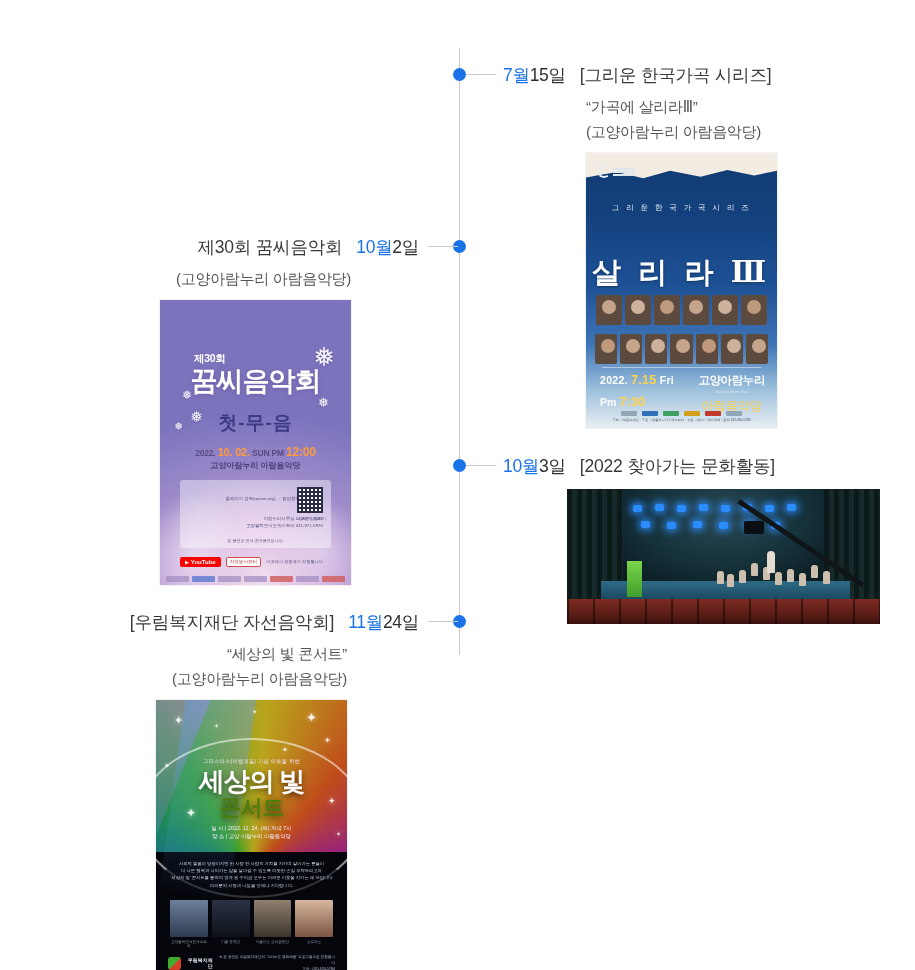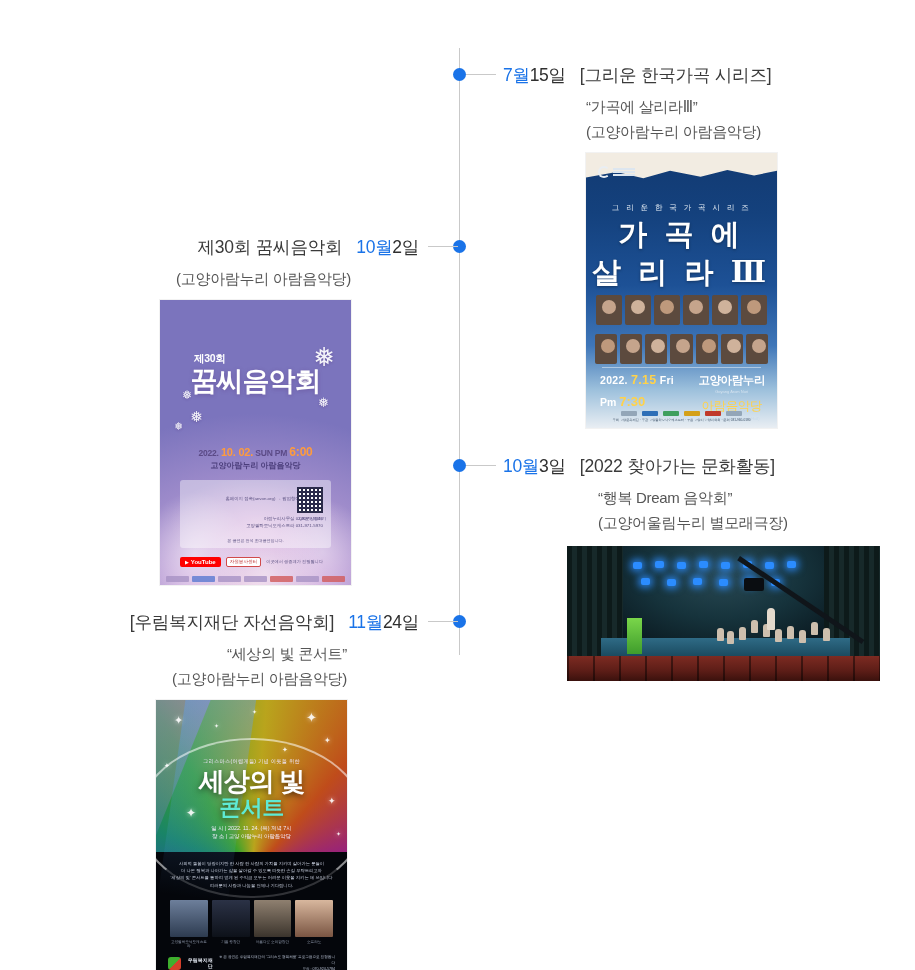--- a/index.html
+++ b/index.html
@@ -320,21 +320,21 @@
     font-size:5.2px; color:#f2e7ff; letter-spacing:.3px;
   }
   .pl-t1 {
     position:absolute; top:64px; left:0; right:0; text-align:center;
     color:#ffffff; font-size:26px; font-weight:700; letter-spacing:-1px;
     text-shadow:0 2px 6px rgba(0,0,0,.6);
     font-family:"Liberation Serif","DejaVu Serif",serif;
   }
   .pl-t2 {
     position:absolute; top:93px; left:0; right:0; text-align:center;
-    color:#5eead4; font-size:22px; font-weight:700; letter-spacing:-.5px;
+    color:#4d7c0f; font-size:22px; font-weight:700; letter-spacing:-.5px;
     text-shadow:0 2px 6px rgba(0,0,0,.6);
     font-family:"Liberation Serif","DejaVu Serif",serif;
   }
   .pl-meta {
     position:absolute; top:124px; left:0; right:0; text-align:center;
     font-size:5.4px; line-height:8px; color:#f4eeff;
   }
   .pl-body {
     position:absolute; top:160px; left:14px; right:14px;
     text-align:center; font-size:4.3px; line-height:7.2px; color:#cfd6e6;
@@ -396,21 +396,20 @@
         <div class="pg-paper"></div>
         <div class="pg-logo">
           <span class="ring"></span>
           <span class="lines">
               <i></i>
               <i></i>
               <i></i>
             </span>
         </div>
         <div class="pg-series">그 리 운  한 국 가 곡  시 리 즈</div>
-        <div class="pg-t1">가 곡 에</div>
         <div class="pg-t2">살 리 라 Ⅲ</div>
 
         <div class="pg-faces">
           <div class="pg-row">
             <div class="pg-face"></div>
               <div class="pg-face f2"></div>
               <div class="pg-face f3"></div>
             <div class="pg-face"></div>
               <div class="pg-face f2"></div>
               <div class="pg-face f3"></div>
@@ -472,26 +471,27 @@
 
         <span class="pk-butterfly pk-b1">❅</span>
         <span class="pk-butterfly pk-b2">❅</span>
         <span class="pk-butterfly pk-b3">❅</span>
         <span class="pk-butterfly pk-b4">❅</span>
         <span class="pk-butterfly pk-b5">❅</span>
         <span class="pk-butterfly pk-b6">❅</span>
 
         <div class="pk-30">제30회</div>
         <div class="pk-title">꿈씨음악회</div>
+        <div class="pk-sub">첫-무-음</div>
         <div class="pk-when">
           <span>2022.</span>
           <span class="dt">10. 02.</span>
           <span>SUN</span>
           <span>PM</span>
-          <span class="tm">6:00</span>
+          <span class="tm">12:00</span>
         </div>
         <div class="pk-place">고양아람누리 아람음악당</div>
 
         <div class="pk-box">
           <h5>관람신청</h5>
           <p>홈페이지 접속(aevon.org) → 팝업창에서 신청하기</p>
           <h5>공연문의</h5>
           <p style="margin-bottom:0">아람누리사무실 02-3279-5140</p>
           <p>고양필하모닉오케스트라 031-971-5970</p>
           <div class="pk-qr"></div>
@@ -518,24 +518,20 @@
             <span class="r"></span>
         </div>
       </div>
     </div>
   </div>
 
   <div class="entry entry-right" style="left:503px; top:454px;">
     <div class="row-head">
       <div class="date"><span class="mon">10월</span><span class="day">3일</span></div>
       <div class="headline">[2022 찾아가는 문화활동]</div>
-    </div>
-    <div class="title-lines" style="margin-left:95px;">
-      <div>“행복 Dream 음악회”</div>
-      <div>(고양어울림누리 별모래극장)</div>
     </div>
 
     <div class="media" style="margin-left:64px; margin-top:11px;">
       <div class="photo-stage">
         <div class="ps-back"></div>
         <div class="ps-lights">
           <i style="left:6px;  top:2px;"></i>
             <i style="left:28px; top:1px;"></i>
           <i style="left:50px; top:2px;"></i>
             <i style="left:72px; top:1px;"></i>

